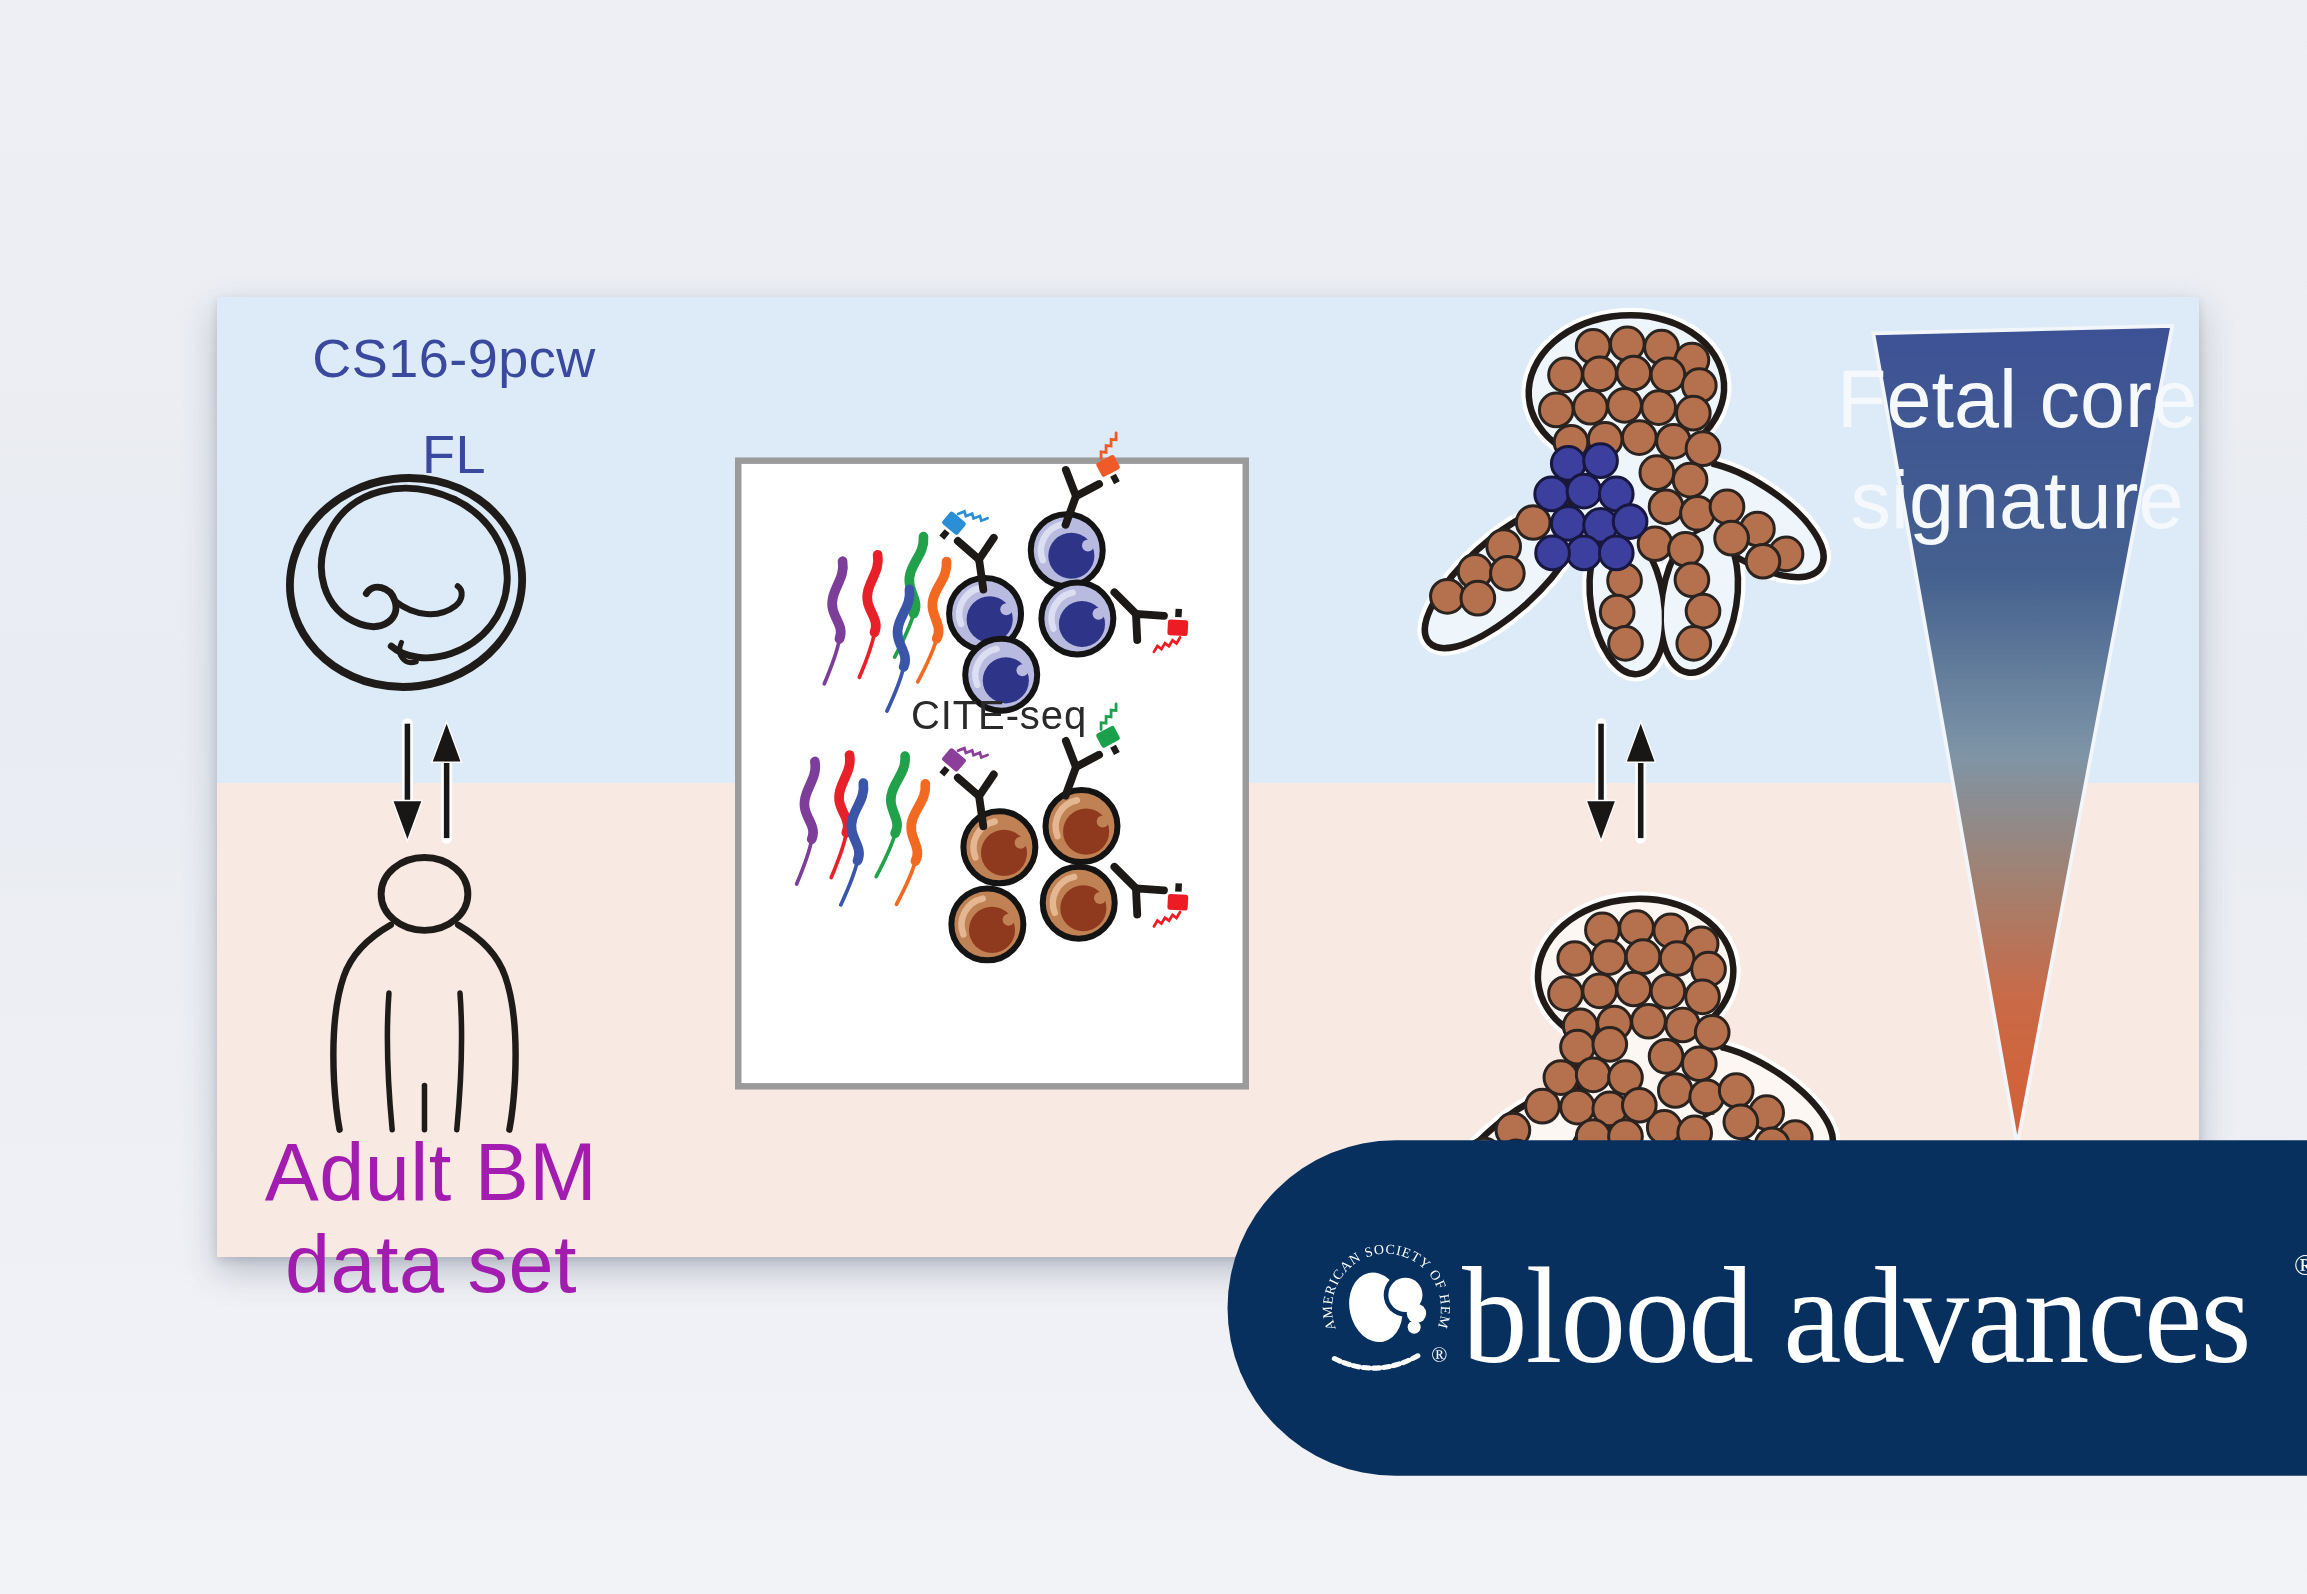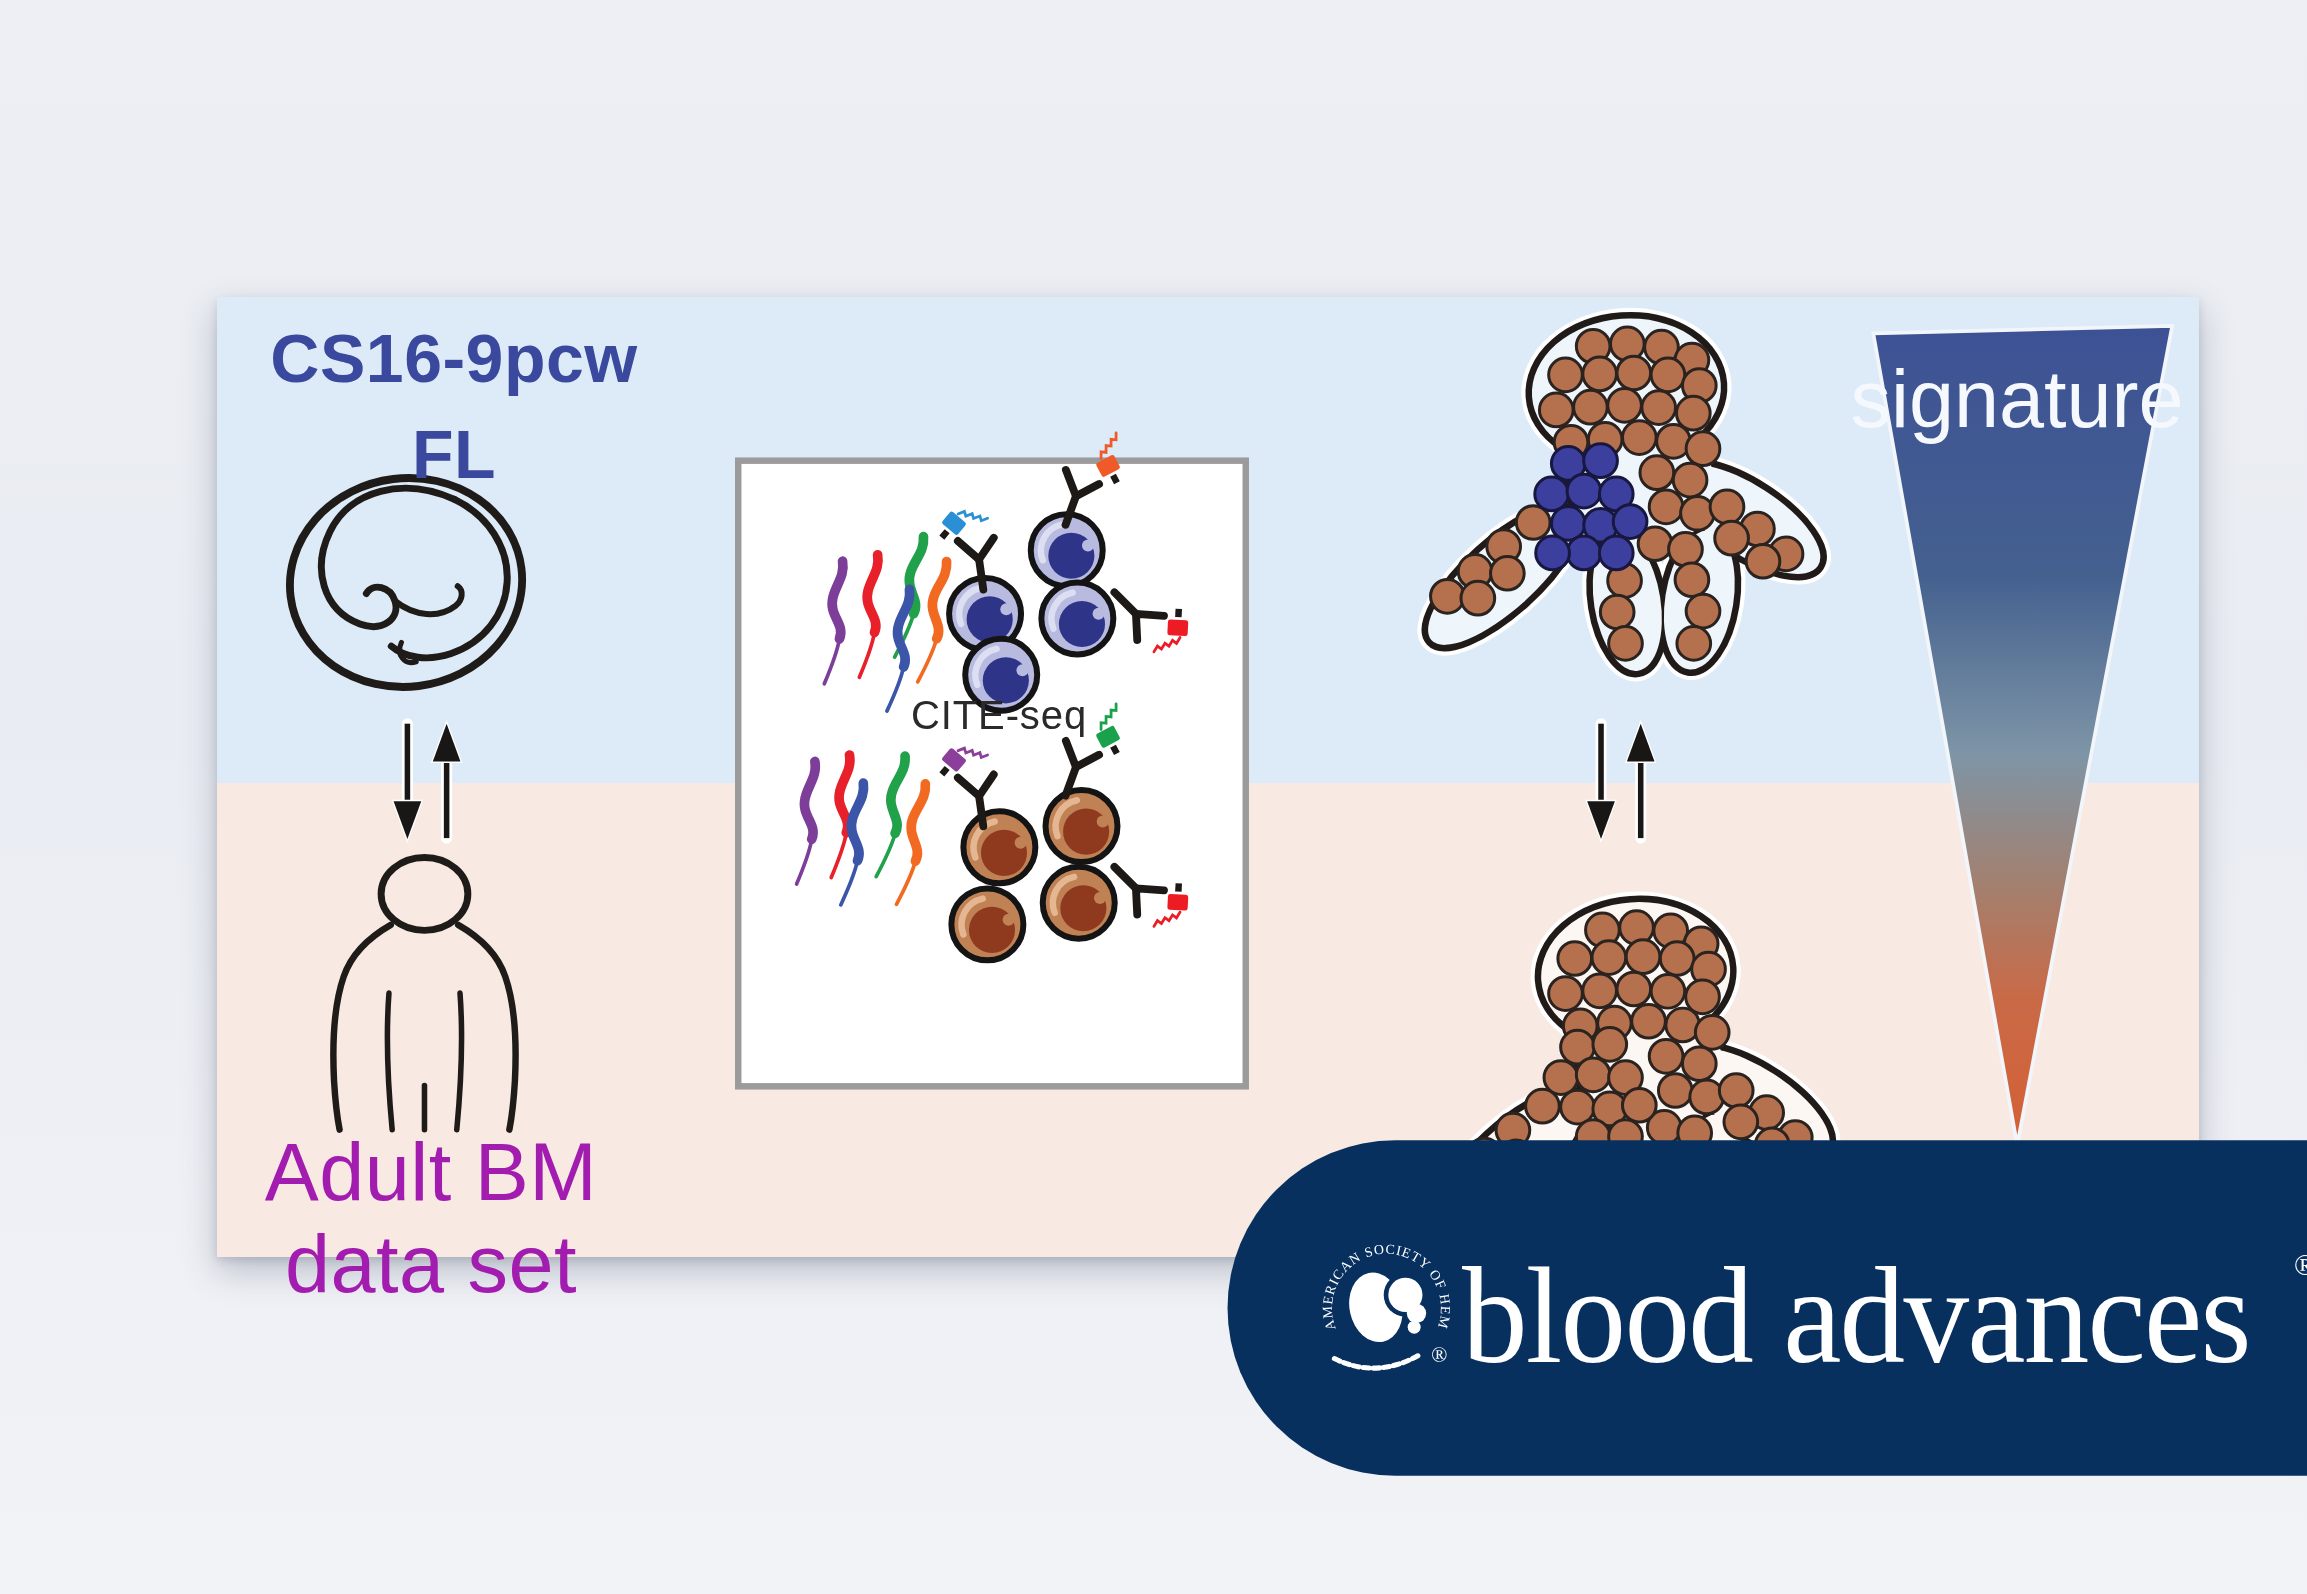--- a/index.html
+++ b/index.html
@@ -8,21 +8,21 @@
     background:linear-gradient(180deg,#edeff4 0%,#e9ecf2 45%,#f2f3f7 100%);
     font-family:"Liberation Sans",sans-serif;
   }
   .stage{position:absolute;inset:0;}
   .panel{position:absolute;left:217px;top:297px;width:1982px;height:960px;
     box-shadow:0 14px 32px rgba(55,65,90,.28),0 3.7px 8.3px rgba(55,65,90,.16);}
   .panel-blue{position:absolute;left:0;top:0;width:100%;height:486px;}
   .panel-pink{position:absolute;left:0;top:486px;width:100%;height:474px;}
   svg.art{position:absolute;left:0;top:0;width:2414px;height:1595px;}
   .lbl{position:absolute;transform:translateX(-50%);text-align:center;white-space:nowrap;}
-  .lbl-navy{font-size:68px;line-height:96px;letter-spacing:0.5px;font-weight:bold;}
+  .lbl-navy{font-size:54px;line-height:96px;letter-spacing:0.5px;}
   .lbl-brown{font-size:81px;line-height:92px;letter-spacing:0.5px;}
   .lbl-cite{font-size:40px;letter-spacing:0.9px;}
   .lbl-sig{font-size:81px;line-height:101px;color:#f5f8fc;}
   .wordmark{position:absolute;left:1462px;top:1236px;color:#fff;
     font-family:"Liberation Serif",serif;font-size:138px;letter-spacing:-1.8px;
     transform:scaleX(.95);transform-origin:left top;white-space:nowrap;}
   .wm-reg{position:absolute;left:2294px;top:1249px;color:#fff;
     font-family:"Liberation Serif",serif;font-size:29.5px;}
 </style>
 </head>
@@ -410,19 +410,20 @@
 
   <div class="lbl lbl-brown" id="lblBM" style="left: 431px; top: 1126px; color: #a21caf;">
     <div>Adult BM</div>
     <div>data set</div>
   </div>
 
   <div class="lbl lbl-cite" id="lblCite" style="left: 999px; top: 693px; color: rgb(42, 42, 42);">CITE-seq</div>
 
 
   <div class="lbl lbl-sig" style="left:2017px;top:349px;">
+    <div>Fetal core</div>
     <div>signature</div>
   </div>
 
   <div class="wordmark">blood advances</div>
   <div class="wm-reg">®</div>
 </div>
 
 
 </body></html>

